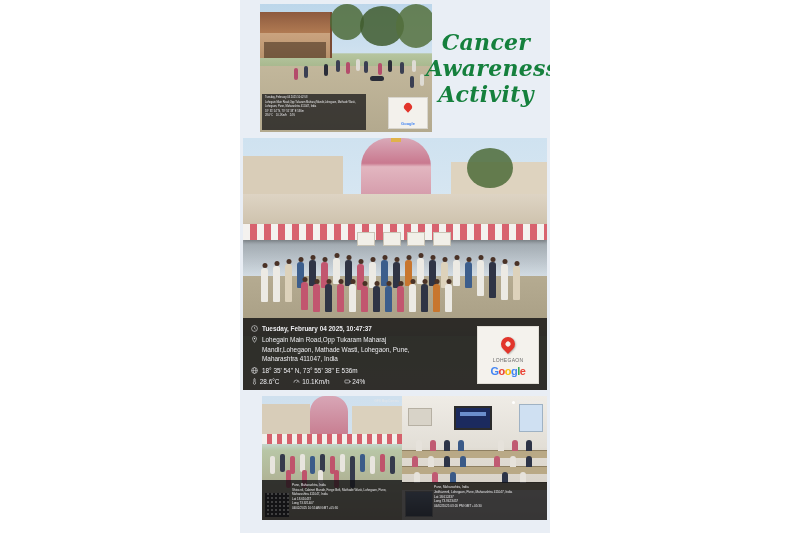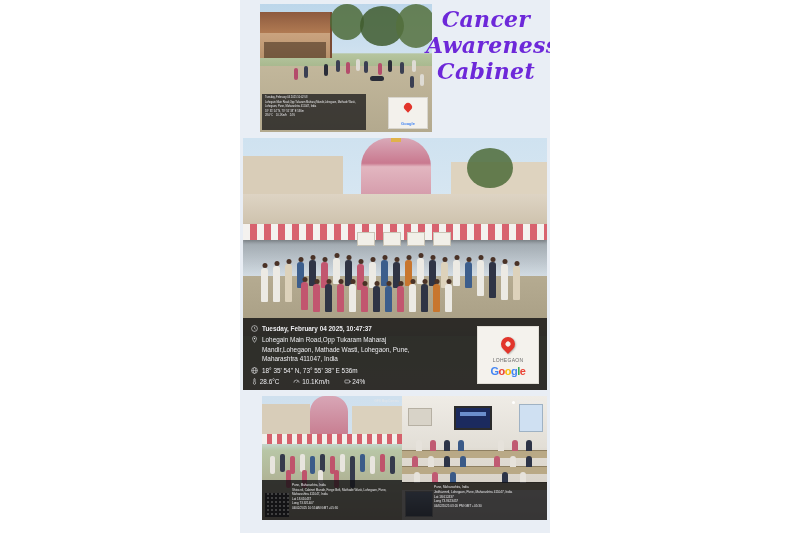--- a/index.html
+++ b/index.html
@@ -112,29 +112,29 @@
     text-align: center;
     font-size: 4px;
     color: #4285f4;
     font-weight: bold;
   }
 
   
   .title {
     position: absolute;
     left: 186px;
-    top: 6px;
+    top: 29px;
     width: 120px;
     text-align: center;
     font-family: "DejaVu Serif", serif;
     font-style: italic;
     font-weight: bold;
     font-size: 22px;
     line-height: 26px;
-    color: #6d28d9;
+    color: #15803d;
     letter-spacing: .3px;
   }
 
   
   .panel2 {
     position: absolute;
     left: 3px;
     top: 138px;
     width: 304px;
     height: 252px;
@@ -374,21 +374,21 @@
 
       <div class="p1-map">
         <span class="pin"></span>
         <span class="lbl">Google</span>
       </div>
     </div>
 
     <div class="title">
       <div>Cancer</div>
       <div>Awareness</div>
-      <div>Cabinet</div>
+      <div>Activity</div>
     </div>
 
     <div class="panel2">
       <div class="p2-sky"></div>
       <div class="p2-temple"></div>
       <div style="position:absolute;left:0;top:18px;width:100px;height:44px;background:#d9cdb8;"></div>
       <div style="position:absolute;right:0;top:24px;width:96px;height:38px;background:#ded3bf;"></div>
       <div style="position:absolute;left:224px;top:10px;width:46px;height:40px;border-radius:50%;background:#4e6b38;opacity:.85;"></div>
       <div class="p2-wall"></div>
       <div class="p2-awning"></div>

